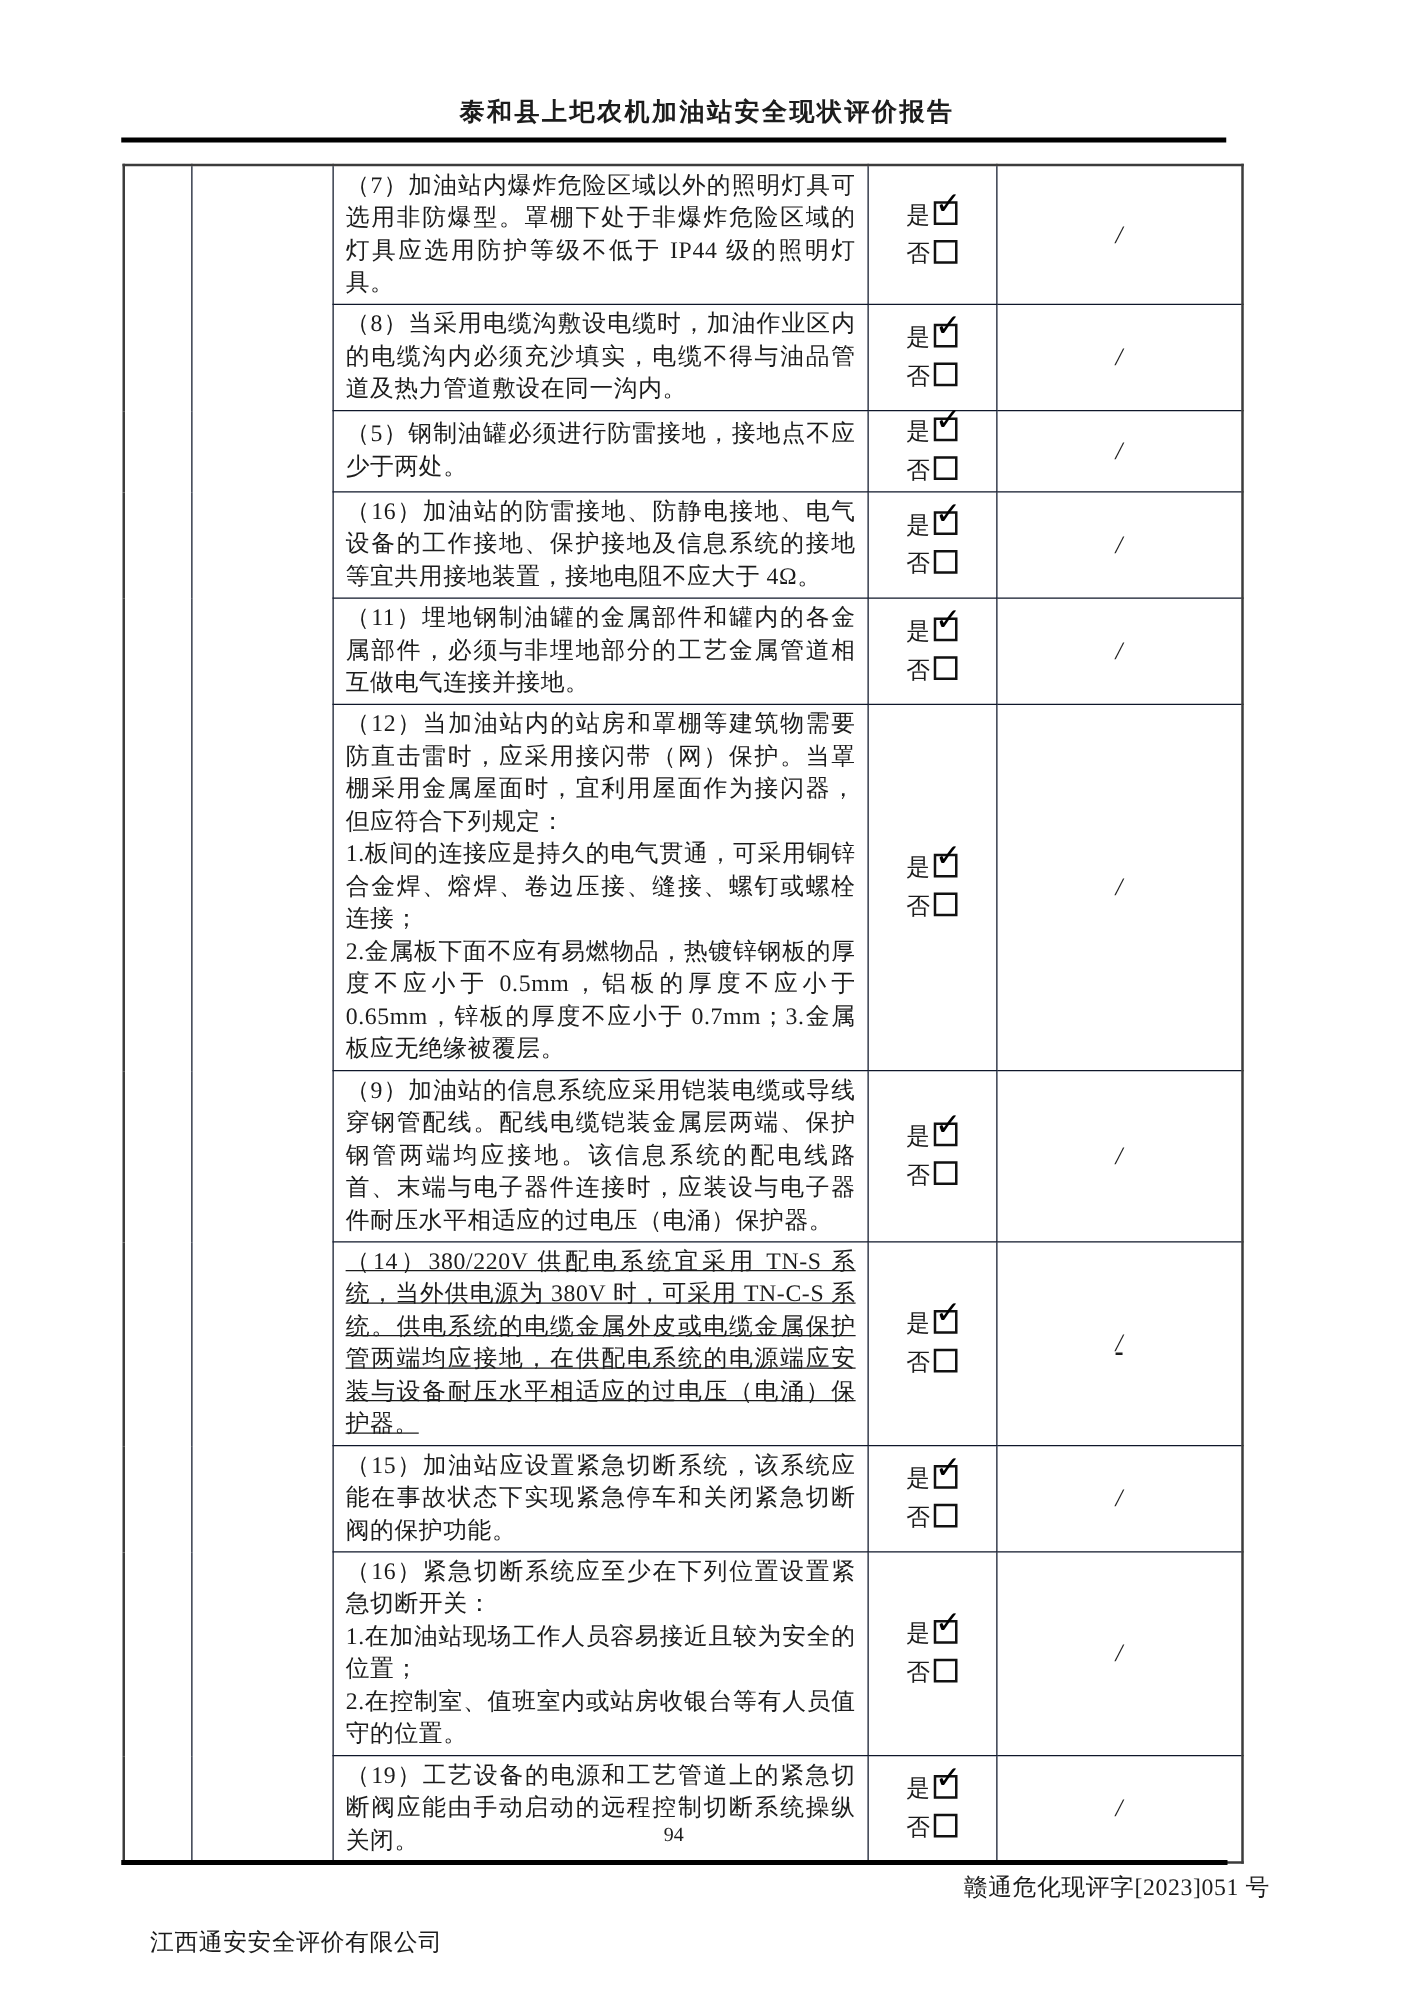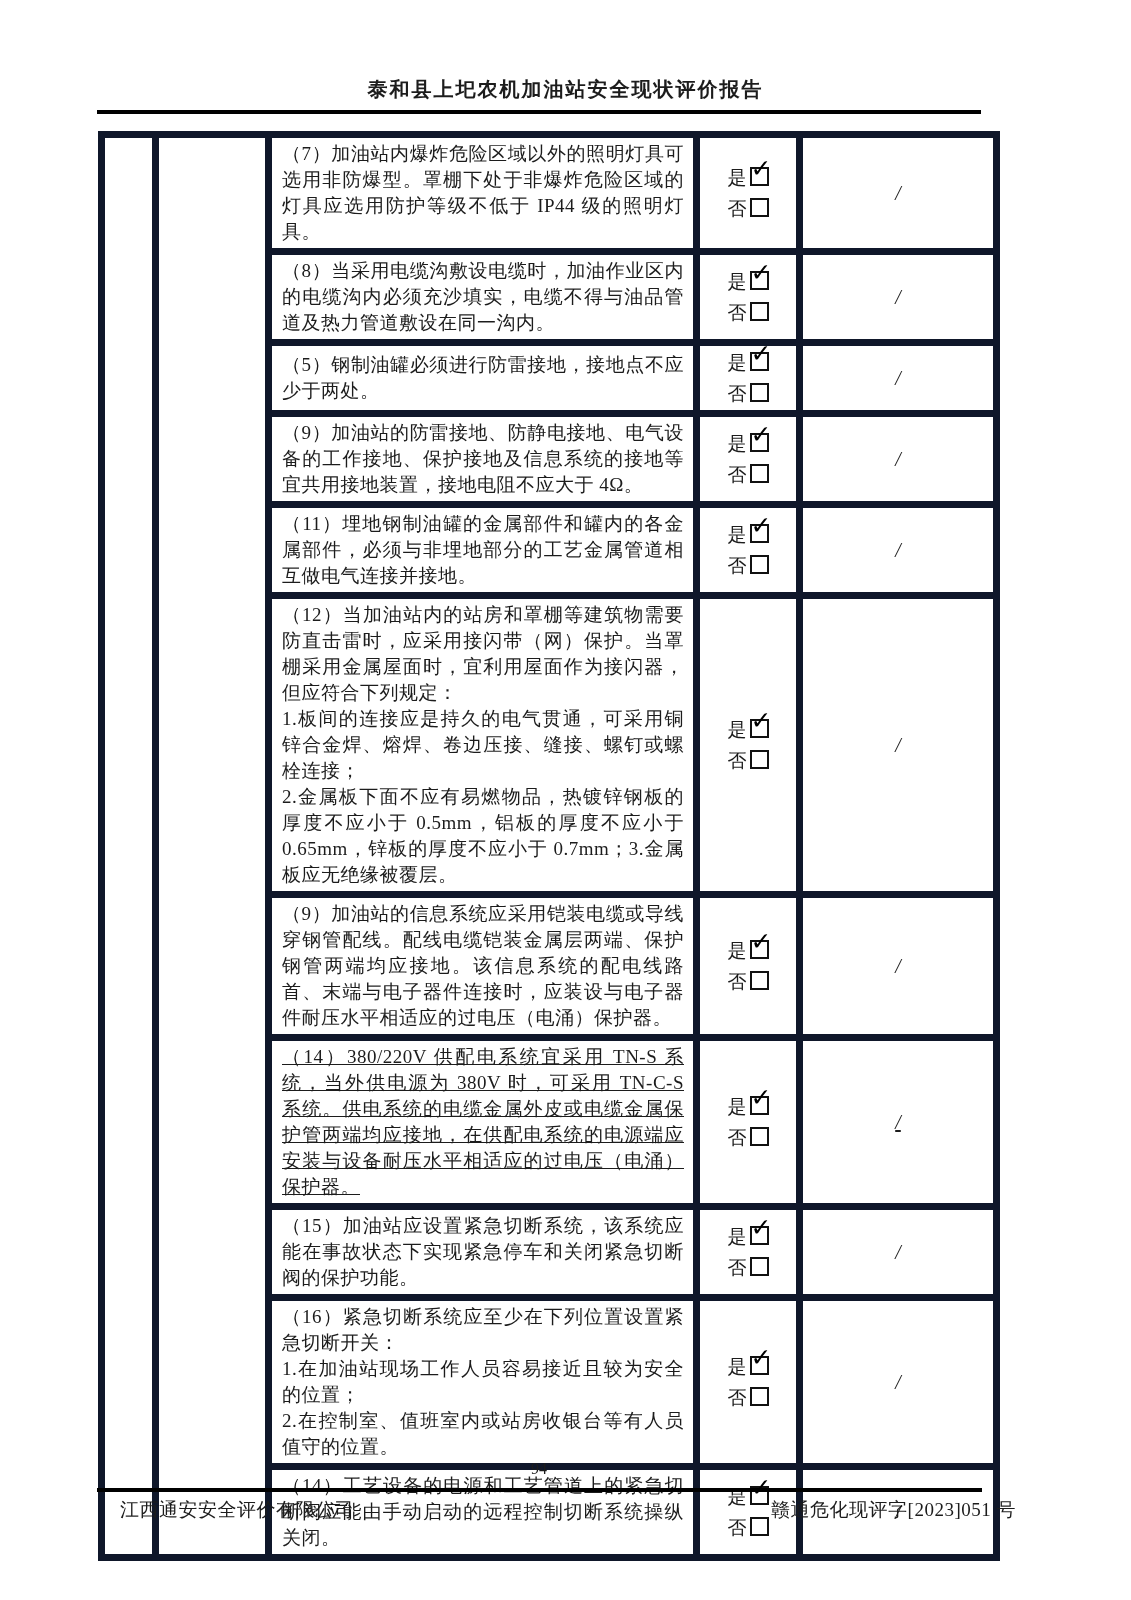--- a/index.html
+++ b/index.html
@@ -17,21 +17,21 @@
     position:absolute; top:110px; left:97px; width:884px; height:4px;
     background:#000;
   }
   
   table.checklist {
     position:absolute; top:131px; left:98px; width:895px;
     border-collapse:collapse; table-layout:fixed;
     border:2px solid #3c3c3c;
   }
   table.checklist td {
-    border:7px solid #0f172a;
+    border:1px solid #0f172a;
     vertical-align:middle;
     box-sizing:border-box;
   }
   td.cell-spacer {
     border-top:none; border-bottom:none;
     border-right:1.5px solid #3c3c3c;
     border-left:1.5px solid #3c3c3c;
   }
   td.cell-req {
     vertical-align:top;
@@ -63,21 +63,21 @@
   }
   .footer-rule {
     position:absolute; top:1488px; left:97px; width:885px; height:4px;
     background:#000;
   }
   .footer-row {
     position:absolute; top:1497px; left:98px; width:918px;
     display:flex; justify-content:space-between;
     font-size:19px; letter-spacing:0.5px;
   }
-  .footer-left { padding-left:22px; }
+  .footer-left { padding-left:22px;margin-top:44px; }
 </style>
 </head>
 <body>
 
 <div class="doc-title">泰和县上圯农机加油站安全现状评价报告</div>
 <div class="header-rule"></div>
 
 <table class="checklist">
   <colgroup>
     <col style="width:54px">
@@ -105,21 +105,21 @@
       </tr>
       <tr style="height: 56px;">
         <td class="cell-req">
           <div>（5）钢制油罐必须进行防雷接地，接地点不应少于两处。</div>
         </td>
         <td class="cell-check"><div class="cbwrap"><div class="cbline"><span>是</span><span class="cbox checked"><span class="tick">✓</span></span></div><div class="cbline"><span>否</span><span class="cbox"></span></div></div></td>
         <td class="cell-result">/</td>
       </tr>
       <tr style="height: 80px;">
         <td class="cell-req">
-          <div>（9）加油站的防雷接地、防静电接地、电气设备的工作接地、保护接地及信息系统的接地等宜共用接地装置，接地电阻不应大于 4Ω。</div>
+          <div>（16）加油站的防雷接地、防静电接地、电气设备的工作接地、保护接地及信息系统的接地等宜共用接地装置，接地电阻不应大于 4Ω。</div>
         </td>
         <td class="cell-check"><div class="cbwrap"><div class="cbline"><span>是</span><span class="cbox checked"><span class="tick">✓</span></span></div><div class="cbline"><span>否</span><span class="cbox"></span></div></div></td>
         <td class="cell-result">/</td>
       </tr>
       <tr style="height: 79px;">
         <td class="cell-req">
           <div>（11）埋地钢制油罐的金属部件和罐内的各金属部件，必须与非埋地部分的工艺金属管道相互做电气连接并接地。</div>
         </td>
         <td class="cell-check"><div class="cbwrap"><div class="cbline"><span>是</span><span class="cbox checked"><span class="tick">✓</span></span></div><div class="cbline"><span>否</span><span class="cbox"></span></div></div></td>
         <td class="cell-result">/</td>
@@ -158,21 +158,21 @@
         <td class="cell-req">
           <div>（16）紧急切断系统应至少在下列位置设置紧急切断开关：</div>
           <div>1.在加油站现场工作人员容易接近且较为安全的位置；</div>
           <div>2.在控制室、值班室内或站房收银台等有人员值守的位置。</div>
         </td>
         <td class="cell-check"><div class="cbwrap"><div class="cbline"><span>是</span><span class="cbox checked"><span class="tick">✓</span></span></div><div class="cbline"><span>否</span><span class="cbox"></span></div></div></td>
         <td class="cell-result">/</td>
       </tr>
       <tr style="height: 78px;">
         <td class="cell-req">
-          <div>（14）工艺设备的电源和工艺管道上的紧急切断阀应能由手动启动的远程控制切断系统操纵关闭。</div>
+          <div>（19）工艺设备的电源和工艺管道上的紧急切断阀应能由手动启动的远程控制切断系统操纵关闭。</div>
         </td>
         <td class="cell-check"><div class="cbwrap"><div class="cbline"><span>是</span><span class="cbox checked"><span class="tick">✓</span></span></div><div class="cbline"><span>否</span><span class="cbox"></span></div></div></td>
         <td class="cell-result">/</td>
       </tr>
     </tbody>
 </table>
 
 <div class="page-number">94</div>
 <div class="footer-rule"></div>
 <div class="footer-row">

